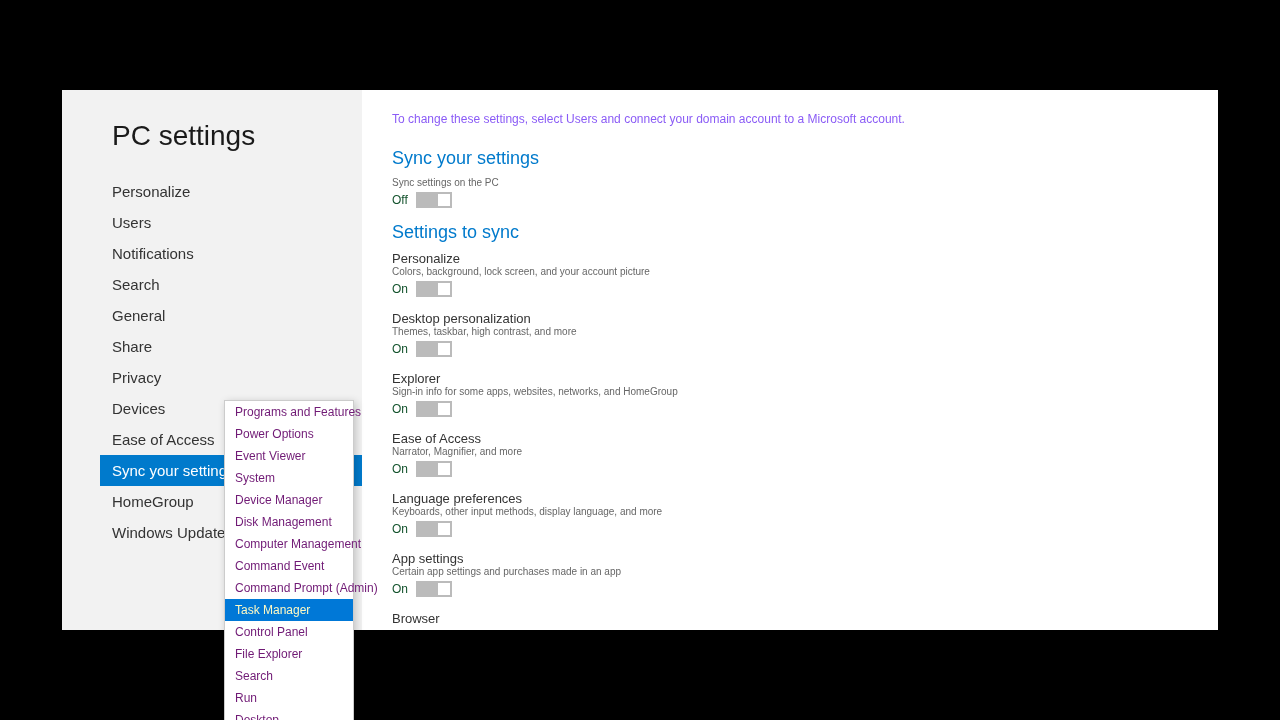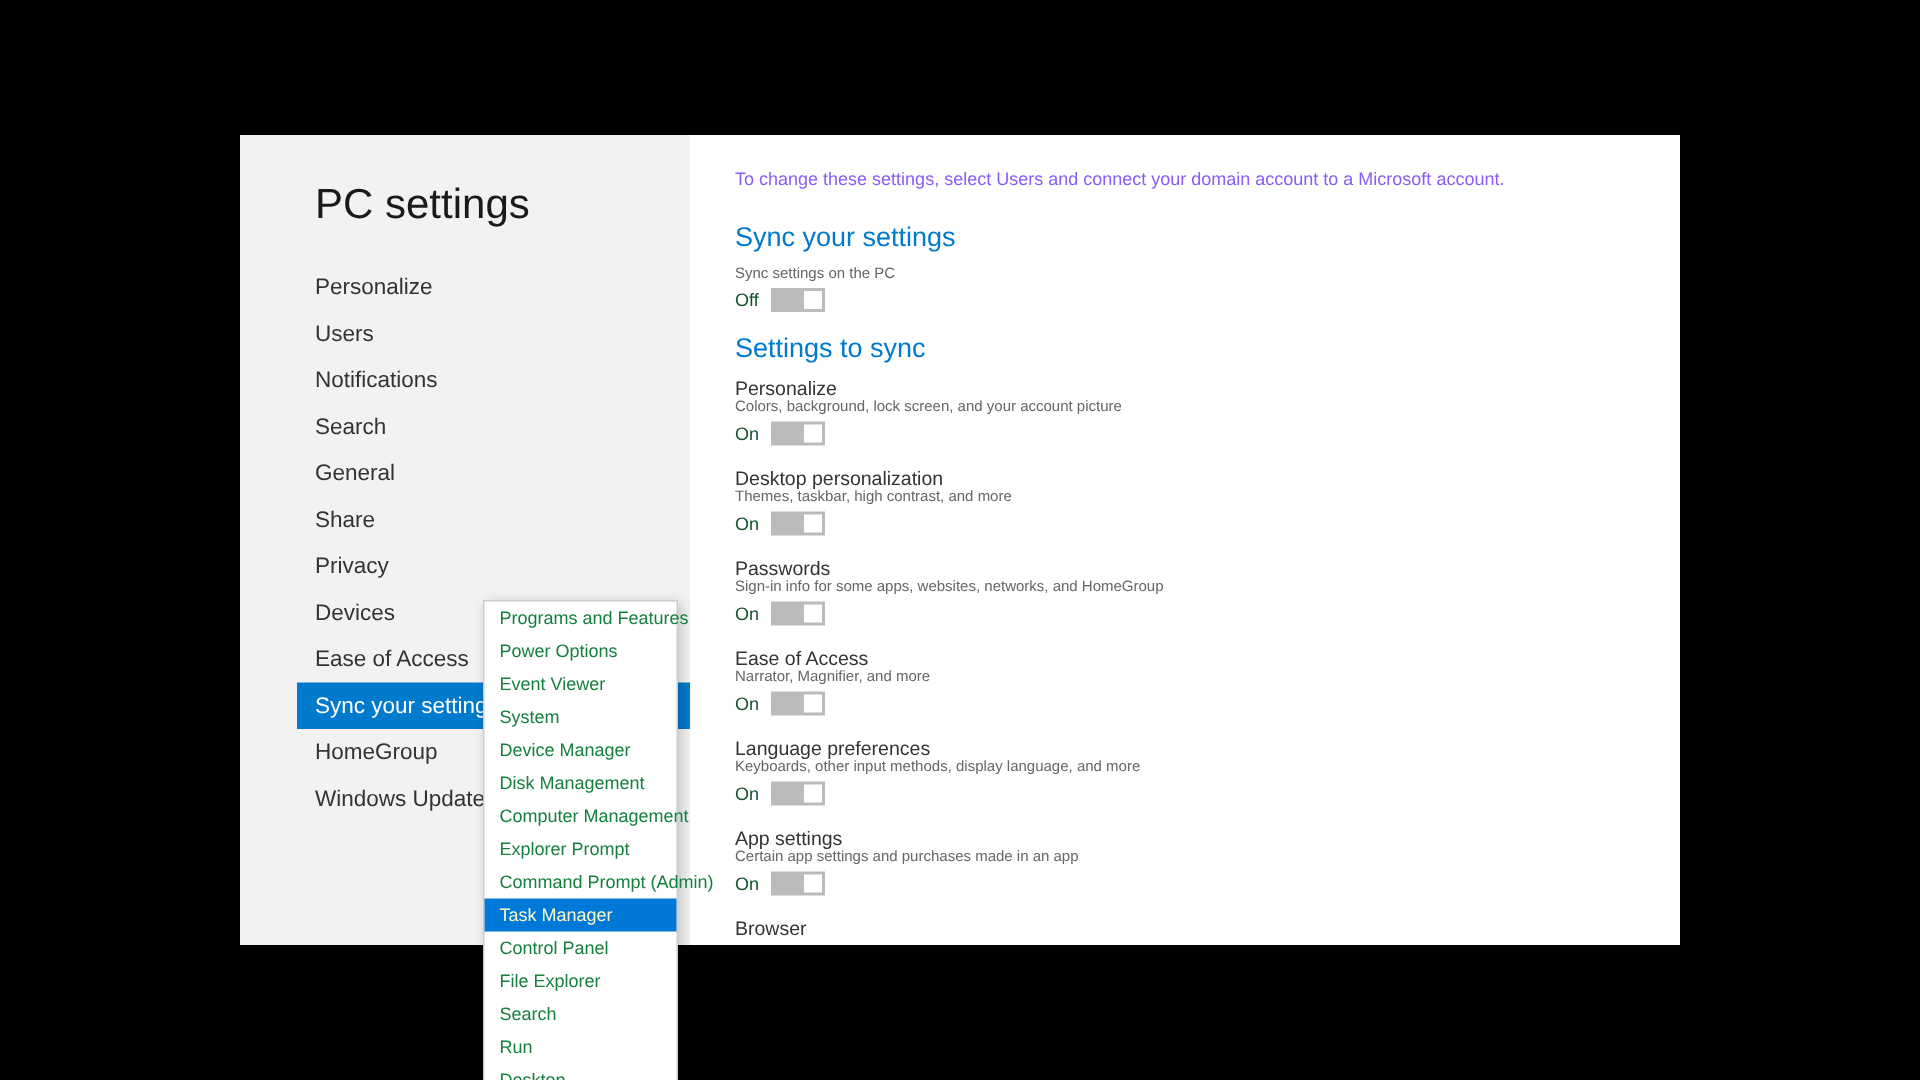--- a/index.html
+++ b/index.html
@@ -7,21 +7,21 @@
       background: #000;
       font-family: 'Segoe UI', Arial, sans-serif;
       width: 1280px;
       height: 720px;
       overflow: hidden;
       display: flex;
       align-items: center;
       justify-content: center;
     }
     .window {
-      width: 960px;
+      width: 1156px;
       height: 540px;
       background: #f2f2f2;
       display: flex;
       position: relative;
     }
     
     .sidebar {
       width: 300px;
       background: #f2f2f2;
       padding: 30px 0 0 50px;
@@ -115,21 +115,21 @@
       top: 310px;
       background: #fff;
       border: 1px solid #ccc;
       box-shadow: 2px 2px 8px rgba(0,0,0,0.2);
       width: 130px;
       z-index: 100;
       font-size: 12px;
     }
     .context-menu-item {
       padding: 4px 10px;
-      color: #15803d;
+      color: #701a75;
       cursor: pointer;
       white-space: nowrap;
     }
     .context-menu-item.highlighted {
       background: #0078d7;
       color: #fef9c3;
     }
   </style>
 </head>
 <body>
@@ -178,21 +178,21 @@
     <div class="setting-row">
       <div class="setting-name">Desktop personalization</div>
       <div class="setting-desc">Themes, taskbar, high contrast, and more</div>
       <div class="toggle-row">
           <span class="toggle-label">On</span>
           <span class="toggle"></span>
         </div>
     </div>
 
     <div class="setting-row">
-      <div class="setting-name">Passwords</div>
+      <div class="setting-name">Explorer</div>
       <div class="setting-desc">Sign-in info for some apps, websites, networks, and HomeGroup</div>
       <div class="toggle-row">
           <span class="toggle-label">On</span>
           <span class="toggle"></span>
         </div>
     </div>
 
     <div class="setting-row">
       <div class="setting-name">Ease of Access</div>
       <div class="setting-desc">Narrator, Magnifier, and more</div>
@@ -228,21 +228,21 @@
   </div>
 
   <div class="context-menu">
     <div class="context-menu-item">Programs and Features</div>
     <div class="context-menu-item">Power Options</div>
     <div class="context-menu-item">Event Viewer</div>
     <div class="context-menu-item">System</div>
     <div class="context-menu-item">Device Manager</div>
     <div class="context-menu-item">Disk Management</div>
     <div class="context-menu-item">Computer Management</div>
-    <div class="context-menu-item">Explorer Prompt</div>
+    <div class="context-menu-item">Command Event</div>
     <div class="context-menu-item">Command Prompt (Admin)</div>
     <div class="context-menu-item highlighted">Task Manager</div>
     <div class="context-menu-item">Control Panel</div>
     <div class="context-menu-item">File Explorer</div>
     <div class="context-menu-item">Search</div>
     <div class="context-menu-item">Run</div>
     <div class="context-menu-item">Desktop</div>
   </div>
 </div>
 

